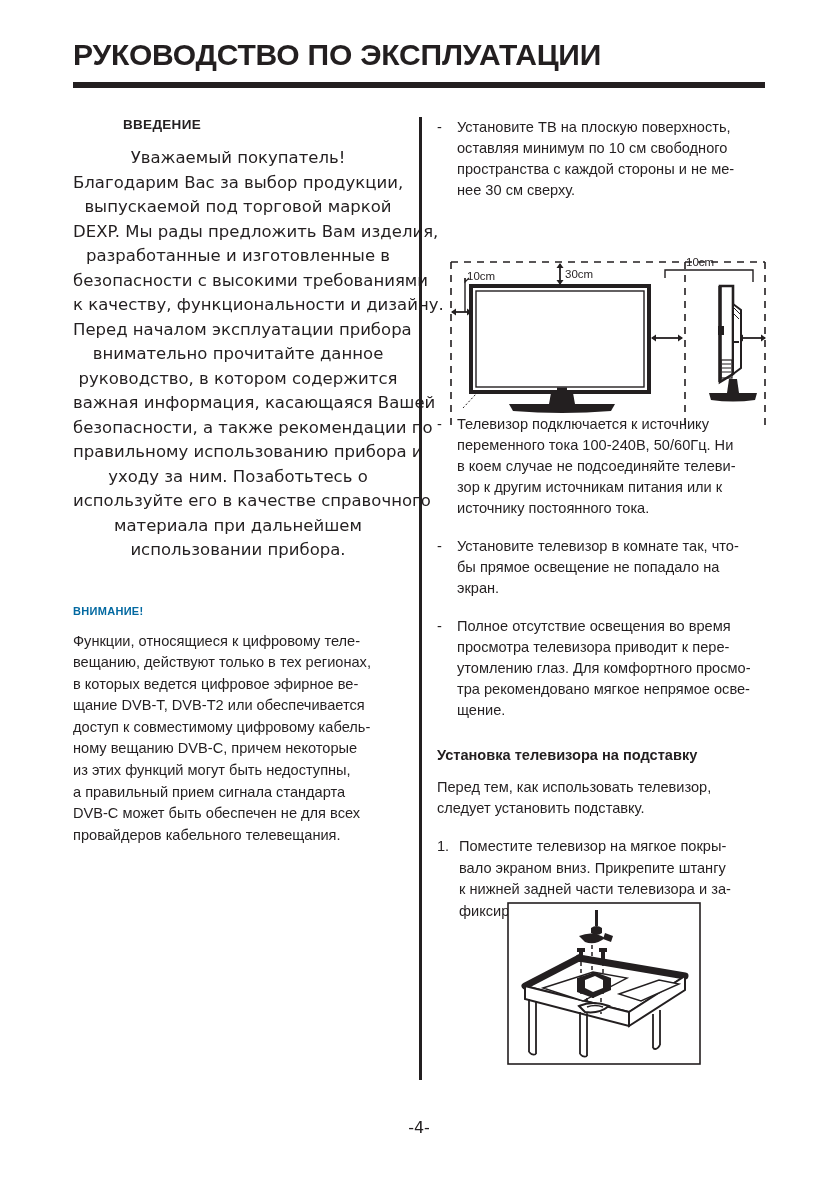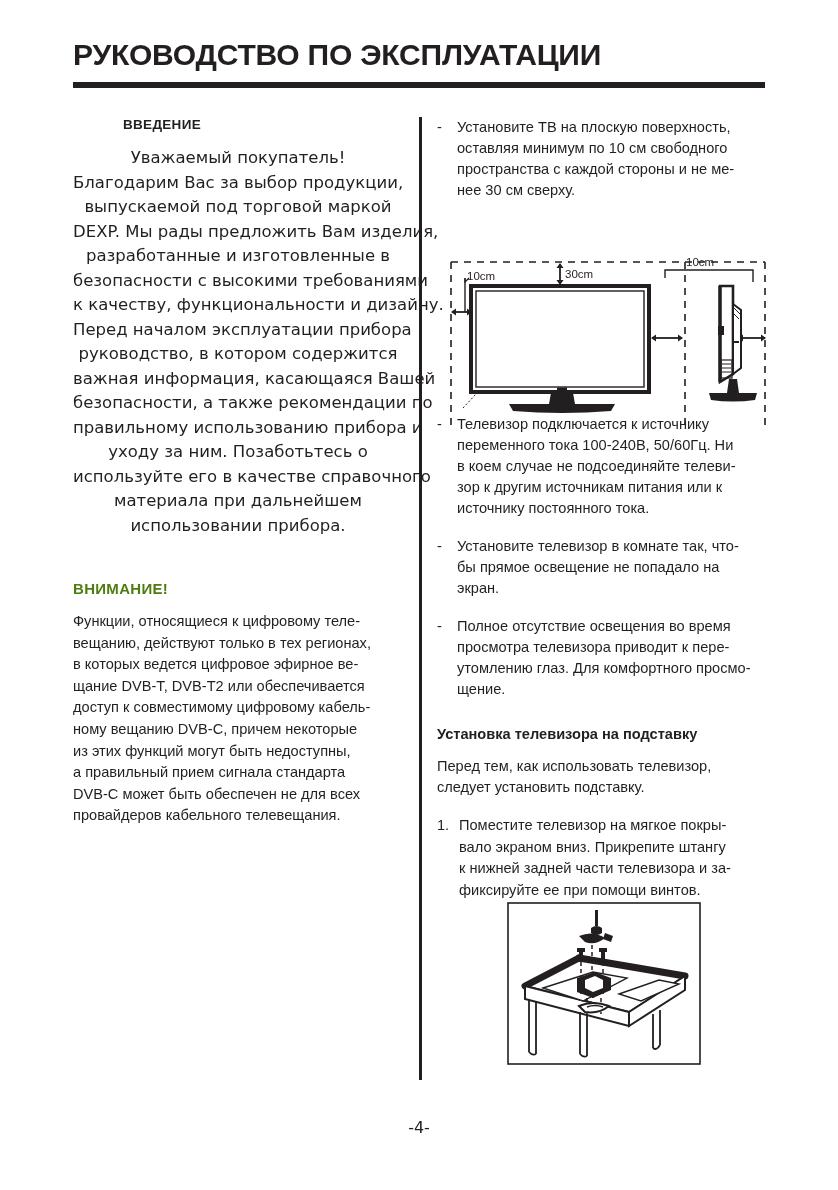--- a/index.html
+++ b/index.html
@@ -83,25 +83,25 @@
   .intro-para {
     font-size: 16.5px;
     line-height: 24.5px;
     margin: 0;
     color: #231f20;
     font-family: "DejaVu Sans", sans-serif;
   }
   .intro-para .ln { display: block; white-space: nowrap; text-align: center; }
 
   .warn-head {
-    font-size: 15px;
+    font-size: 11px;
     font-weight: bold;
     margin: 42px 0 14px 0;
     letter-spacing: 0.3px;
-    color: #4d7c0f;
+    color: #0369a1;
   }
   .warn-para {
     font-size: 14.6px;
     line-height: 21.6px;
     margin: 0;
     color: #231f20;
   }
   .warn-para .ln { display: block; white-space: nowrap; }
 
   
@@ -193,20 +193,21 @@
 
     <p class="intro-para">
       <span class="ln">Уважаемый покупатель!</span>
       <span class="ln">Благодарим Вас за выбор продукции,</span>
       <span class="ln">выпускаемой под торговой маркой</span>
       <span class="ln">DEXP. Мы рады предложить Вам изделия,</span>
       <span class="ln">разработанные и изготовленные в</span>
       <span class="ln">безопасности с высокими требованиями</span>
       <span class="ln">к качеству, функциональности и дизайну.</span>
       <span class="ln">Перед началом эксплуатации прибора</span>
+      <span class="ln">внимательно прочитайте данное</span>
       <span class="ln">руководство, в котором содержится</span>
       <span class="ln">важная информация, касающаяся Вашей</span>
       <span class="ln">безопасности, а также рекомендации по</span>
       <span class="ln">правильному использованию прибора и</span>
       <span class="ln">уходу за ним. Позаботьтесь о</span>
       <span class="ln">используйте его в качестве справочного</span>
       <span class="ln">материала при дальнейшем</span>
       <span class="ln">использовании прибора.</span>
     </p>
 
@@ -262,20 +263,21 @@
           <span class="ln">экран.</span>
         </span>
       </li>
 
       <li class="bullet-item">
         <span class="dash">-</span>
         <span class="btext">
           <span class="ln">Полное отсутствие освещения во время</span>
           <span class="ln">просмотра телевизора приводит к пере-</span>
           <span class="ln">утомлению глаз. Для комфортного просмо-</span>
+          <span class="ln">тра рекомендовано мягкое непрямое осве-</span>
           <span class="ln">щение.</span>
         </span>
       </li>
     </ul>
 
     <h3 class="sub-head">Установка телевизора на подставку</h3>
 
     <p class="plain-para">
       <span class="ln j">
         <span>Перед тем, как использовать телевизор,</span>

